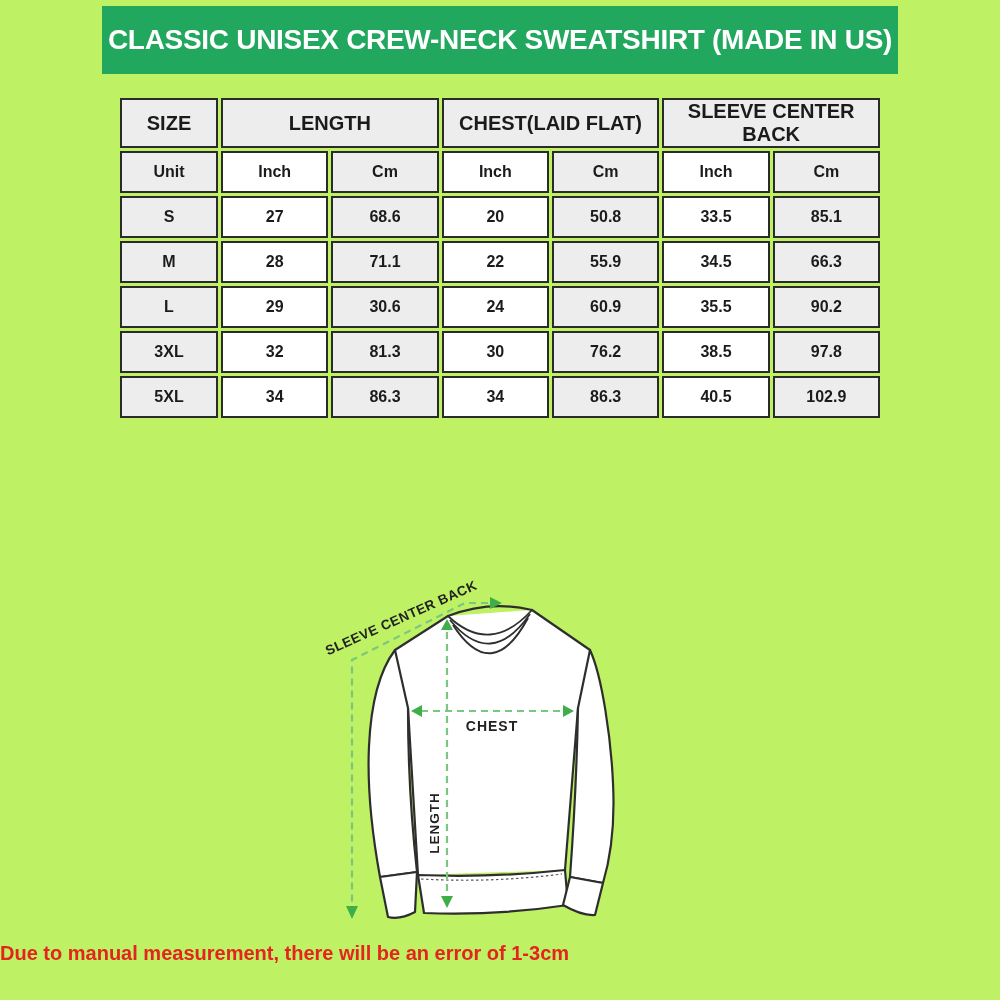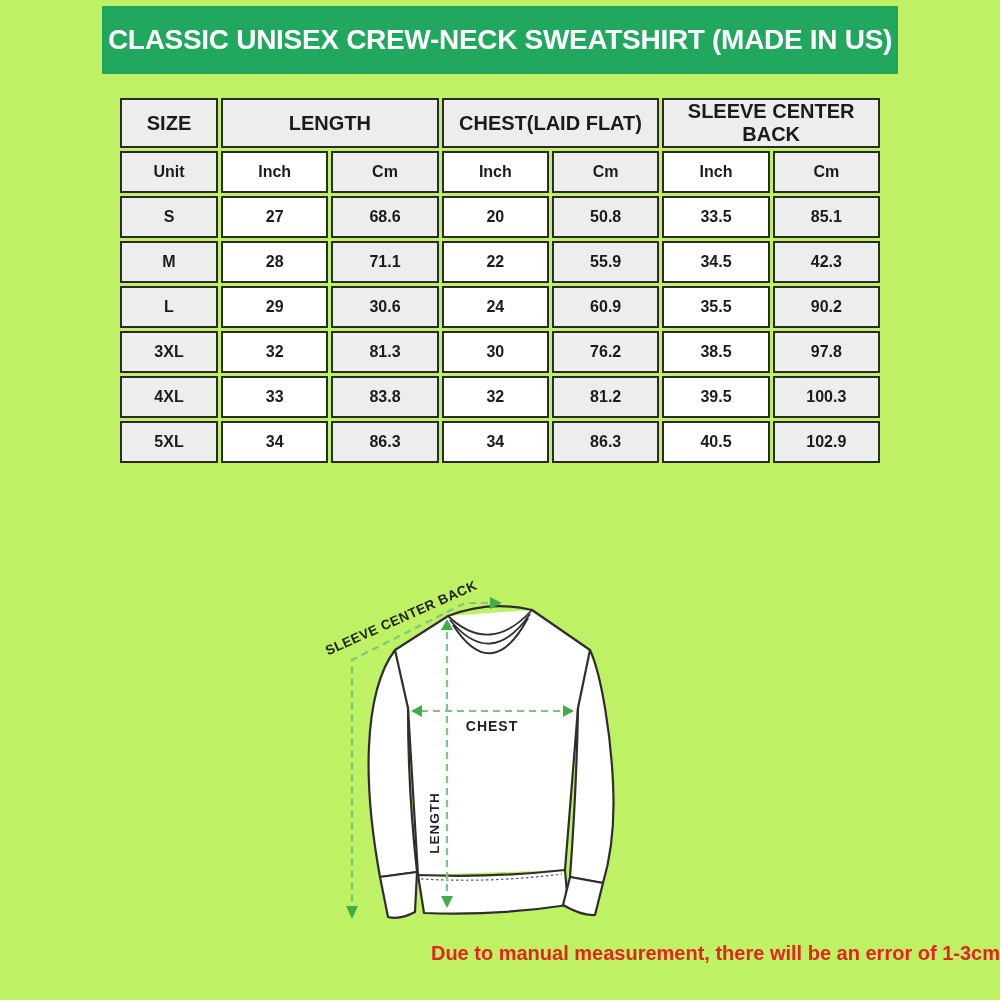--- a/index.html
+++ b/index.html
@@ -14,21 +14,21 @@
                    border-spacing:3px;table-layout:fixed;}
   table.size-chart td,table.size-chart th{border:2px solid #2b2b2b;height:38px;text-align:center;
                    vertical-align:middle;color:#1b1b1b;font-weight:bold;font-size:16px;padding:0;}
   table.size-chart th.group{font-size:20px;}
   .c-gray{background:#ededed;}
   .c-white{background:#ffffff;}
   
   .diagram{position:absolute;left:320px;top:578px;width:380px;height:365px;}
   .diagram text{font-family:"Liberation Sans","DejaVu Sans",sans-serif;font-weight:bold;fill:#222222;}
   
-  .note{position:absolute;left:0;top:942px;width:1000px;text-align:right;
+  .note{position:absolute;left:0;top:942px;width:1000px;text-align:left;
         font-size:20px;font-weight:bold;color:#e3241f;}
 </style>
 </head>
 <body>
 
 <div class="page">
 
   <div class="banner">
     <span class="banner-title">CLASSIC UNISEX CREW-NECK SWEATSHIRT (MADE IN US)</span>
   </div>
@@ -70,48 +70,39 @@
           <td class="c-white">33.5</td>
           <td class="c-gray">85.1</td>
         </tr>
         <tr>
           <td class="c-gray">M</td>
           <td class="c-white">28</td>
           <td class="c-gray">71.1</td>
           <td class="c-white">22</td>
           <td class="c-gray">55.9</td>
           <td class="c-white">34.5</td>
-          <td class="c-gray">42.3</td>
+          <td class="c-gray">66.3</td>
         </tr>
         <tr>
           <td class="c-gray">L</td>
           <td class="c-white">29</td>
           <td class="c-gray">30.6</td>
           <td class="c-white">24</td>
           <td class="c-gray">60.9</td>
           <td class="c-white">35.5</td>
           <td class="c-gray">90.2</td>
         </tr>
         <tr>
           <td class="c-gray">3XL</td>
           <td class="c-white">32</td>
           <td class="c-gray">81.3</td>
           <td class="c-white">30</td>
           <td class="c-gray">76.2</td>
           <td class="c-white">38.5</td>
           <td class="c-gray">97.8</td>
-        </tr>
-        <tr>
-          <td class="c-gray">4XL</td>
-          <td class="c-white">33</td>
-          <td class="c-gray">83.8</td>
-          <td class="c-white">32</td>
-          <td class="c-gray">81.2</td>
-          <td class="c-white">39.5</td>
-          <td class="c-gray">100.3</td>
         </tr>
         <tr>
           <td class="c-gray">5XL</td>
           <td class="c-white">34</td>
           <td class="c-gray">86.3</td>
           <td class="c-white">34</td>
           <td class="c-gray">86.3</td>
           <td class="c-white">40.5</td>
           <td class="c-gray">102.9</td>
         </tr>

